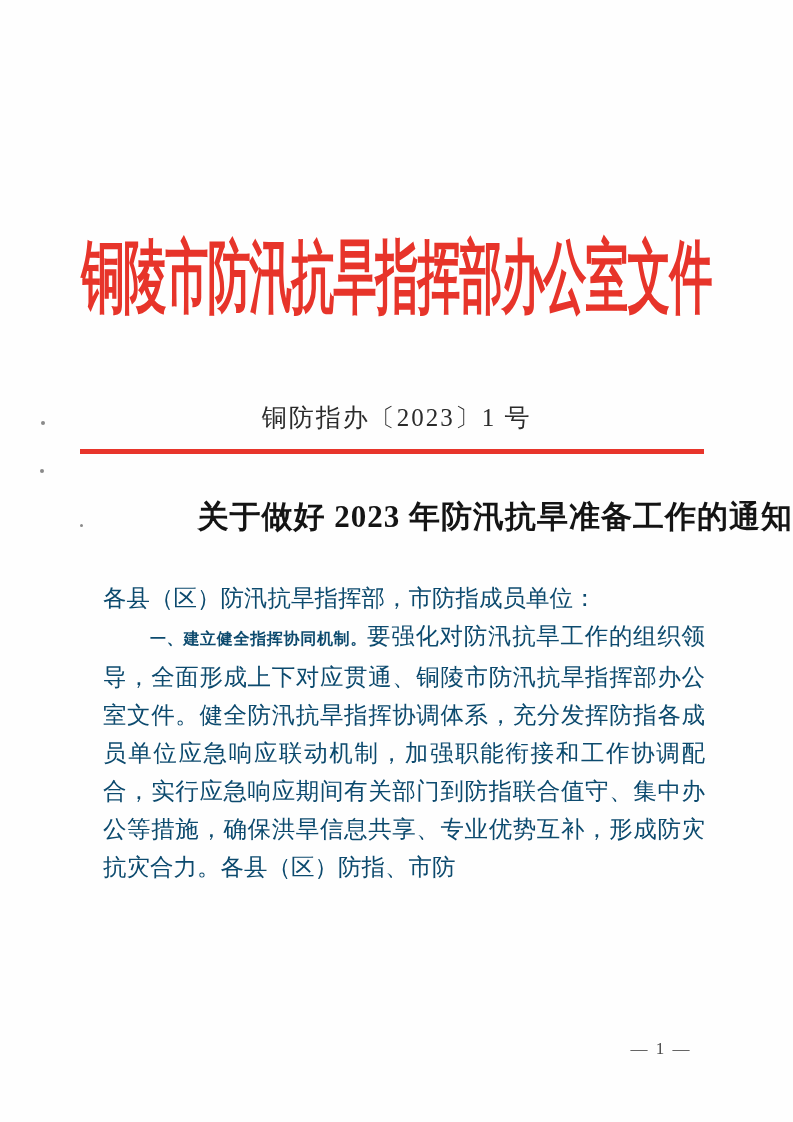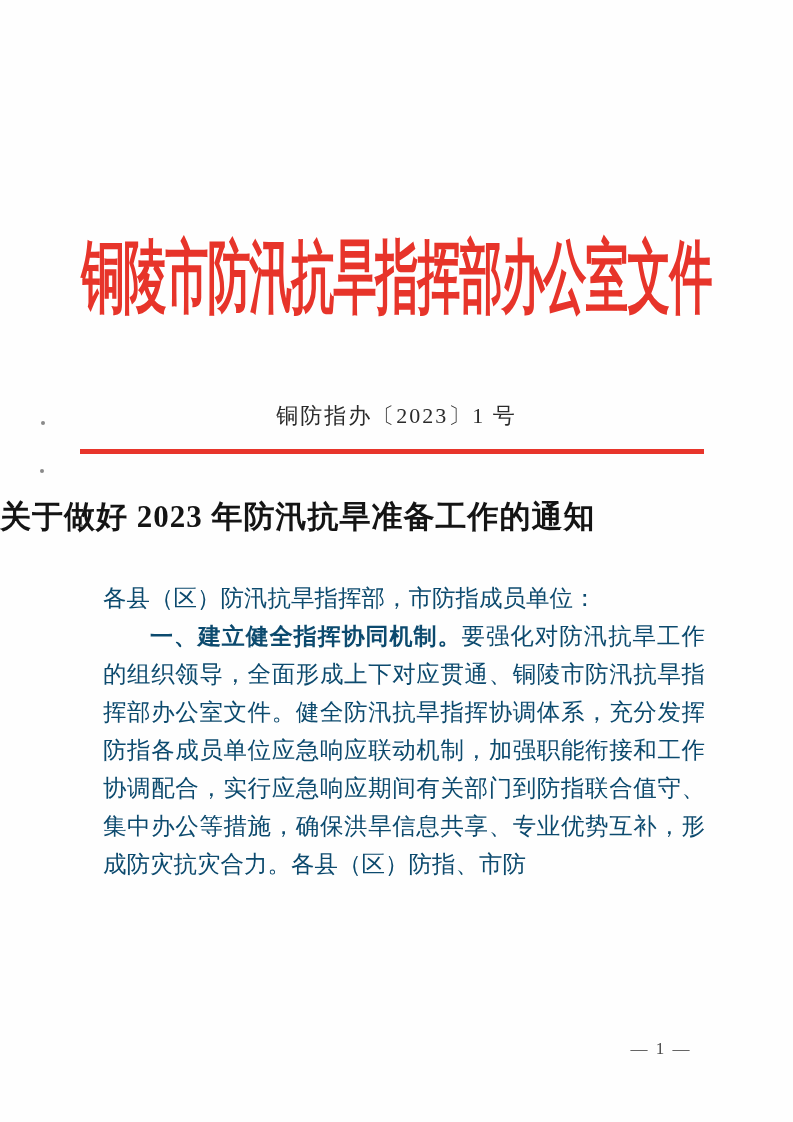--- a/index.html
+++ b/index.html
@@ -28,59 +28,59 @@
     transform: scaleY(1.85);
     transform-origin: center top;
     white-space: nowrap;
   }
   .doc-number {
     position: absolute;
     top: 401px;
     left: 0;
     width: 100%;
     text-align: center;
-    font-size: 22px;
+    font-size: 25px;
     letter-spacing: 2px;
     color: #2b2b2b;
   }
   .red-rule {
     position: absolute;
     top: 449px;
     left: 80px;
     width: 624px;
     height: 5px;
     background: #e8352b;
   }
   .doc-title {
     position: absolute;
     top: 496px;
     left: 0;
     width: 100%;
-    text-align: left;
+    text-align: right;
     font-size: 31px;
     font-weight: bold;
     letter-spacing: 1px;
     color: #141414;
   }
   .body-text {
     position: absolute;
     top: 579px;
     left: 103px;
     width: 602px;
     font-size: 23.5px;
     line-height: 38px;
     color: #0c4a6e;
     text-align: justify;
   }
   .body-text p { margin: 0; }
   .body-text p.indent { text-indent: 2em; }
   .lead-bold {
     font-weight: bold;
     font-family: "Liberation Sans", sans-serif;
-    font-size: 23px;
+    font-size: 16px;
   }
   .page-number {
     position: absolute;
     top: 1039px;
     left: 616px;
     width: 90px;
     text-align: center;
     font-size: 17px;
     letter-spacing: 2px;
     color: #4a4a4a;

